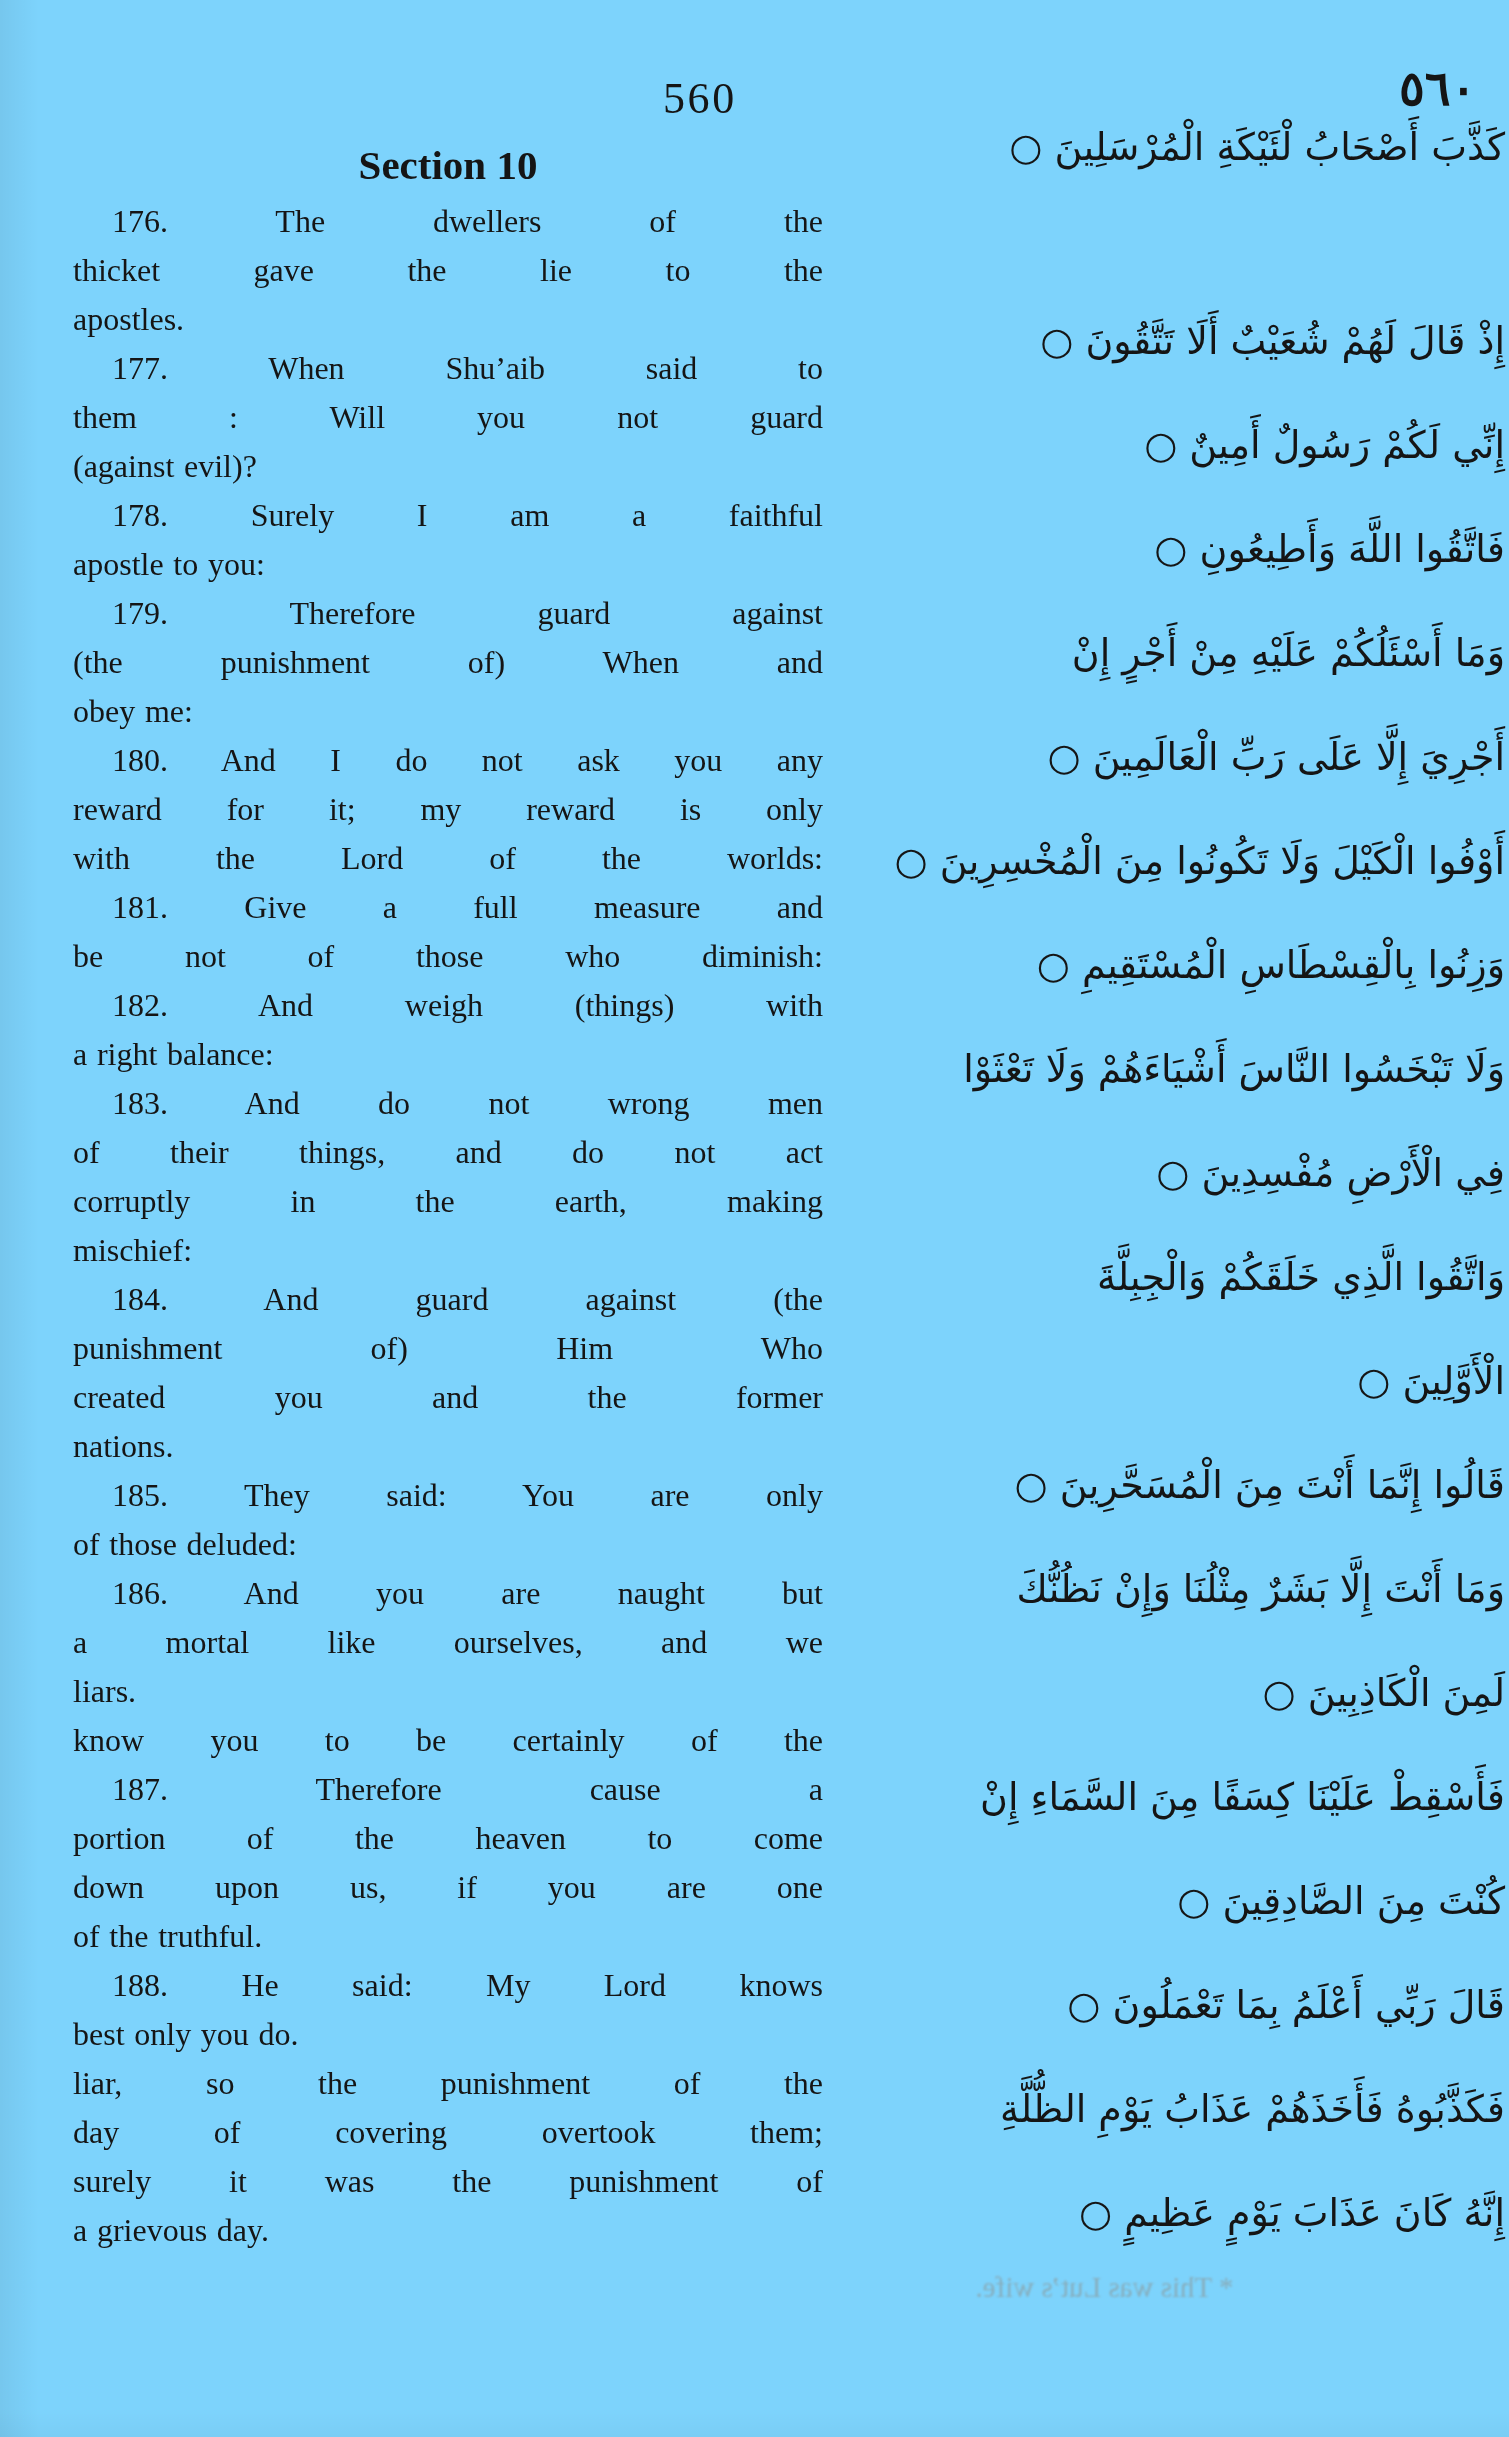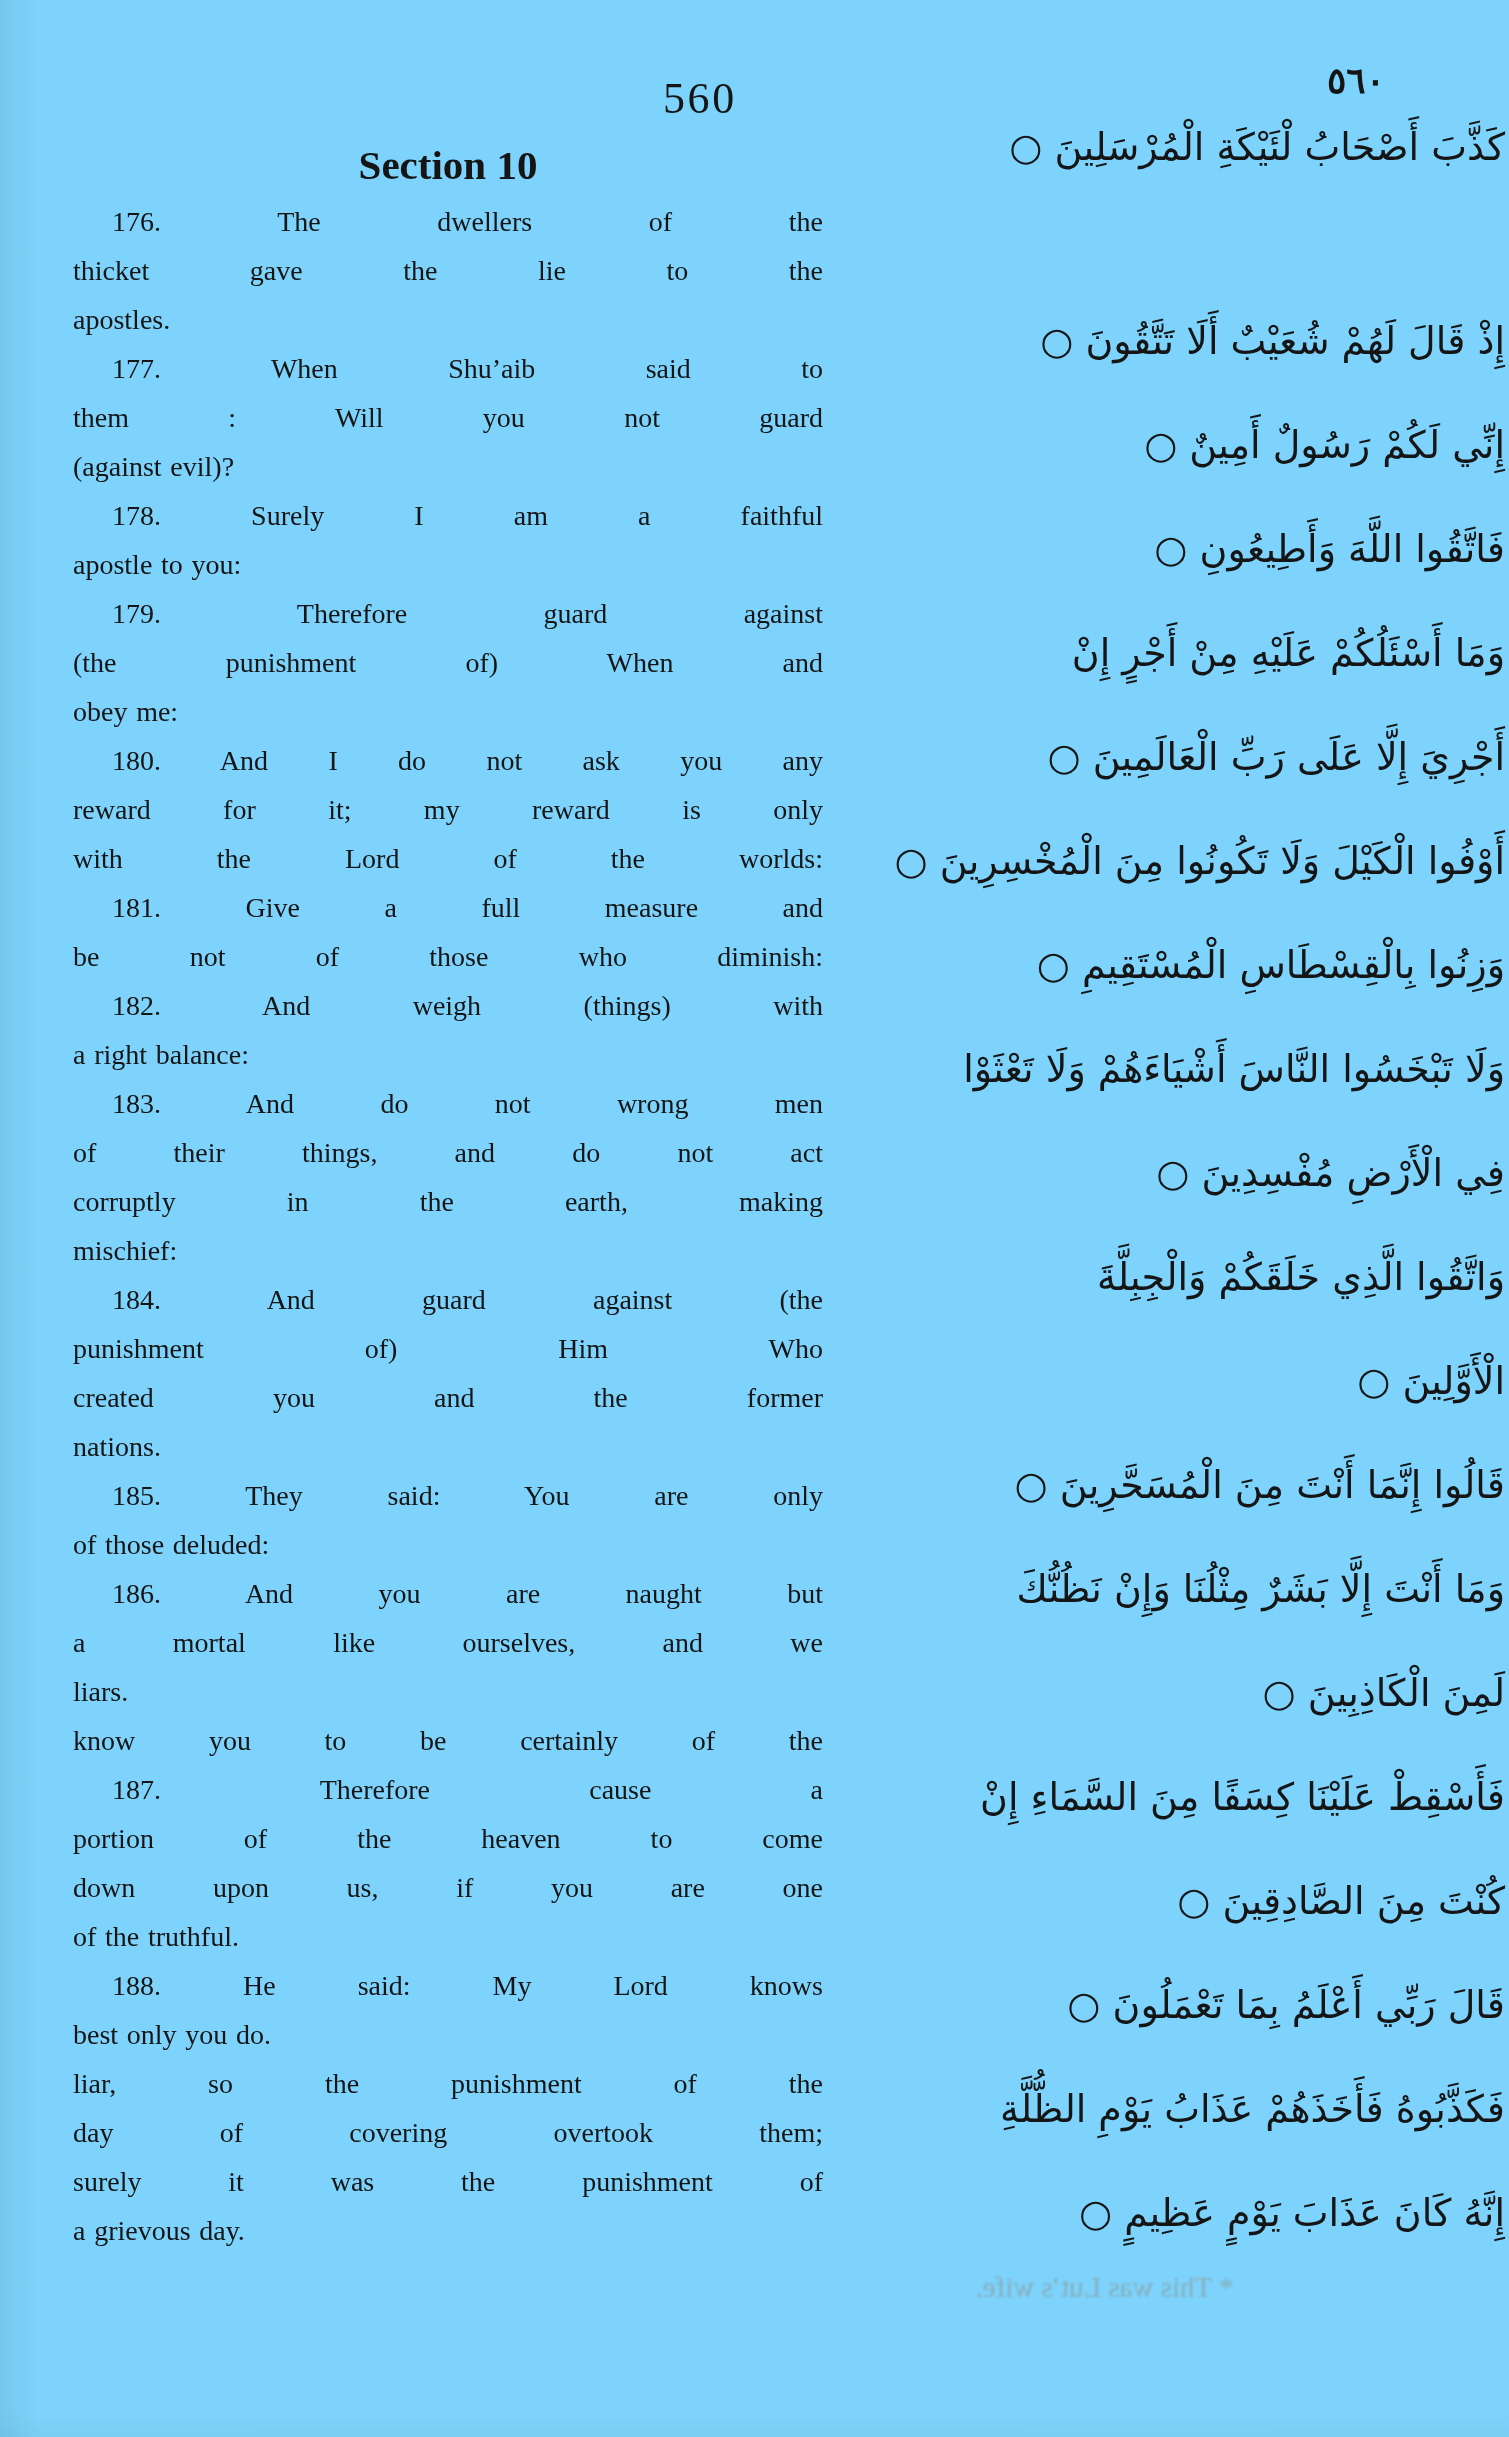--- a/index.html
+++ b/index.html
@@ -20,31 +20,31 @@
     position:absolute; inset:0;
     background:linear-gradient(90deg, rgba(0,0,0,0.06), rgba(0,0,0,0) 39px),
                linear-gradient(0deg, rgba(0,0,0,0.03), rgba(0,0,0,0) 25.6px);
     pointer-events:none;
   }
   .pageno-en {
     position:absolute; left:663px; top:73px;
     font-size:44px; letter-spacing:2.6px;
   }
   .pageno-ar {
-    position:absolute; left:1327px; top:60px;
+    position:absolute; left:1399px; top:60px;
     font-family:Liberation Sans, sans-serif;
-    font-weight:bold; font-size:36px;
+    font-weight:bold; font-size:48px;
   }
   .english { position:absolute; left:61px; top:141px; width:750px;margin-left:12px; }
   .section-heading {
     text-align:center; font-weight:bold;
     font-size:41px; line-height:49px; margin:0 0 6.8px 0;
   }
   .eng-line {
-    font-size:28px; line-height:49px;
+    font-size:32px; line-height:49px;
     text-align:justify; text-align-last:justify;
     word-spacing:1.7px;
   }
   .eng-line.first { padding-left:39px; }
   .eng-line.noFill { text-align-last:left; }
   .arabic {
     position:absolute; left:840px; top:95px; width:665px;
     direction:rtl;
     font-family:"DejaVu Sans", sans-serif;
     font-weight:normal;

